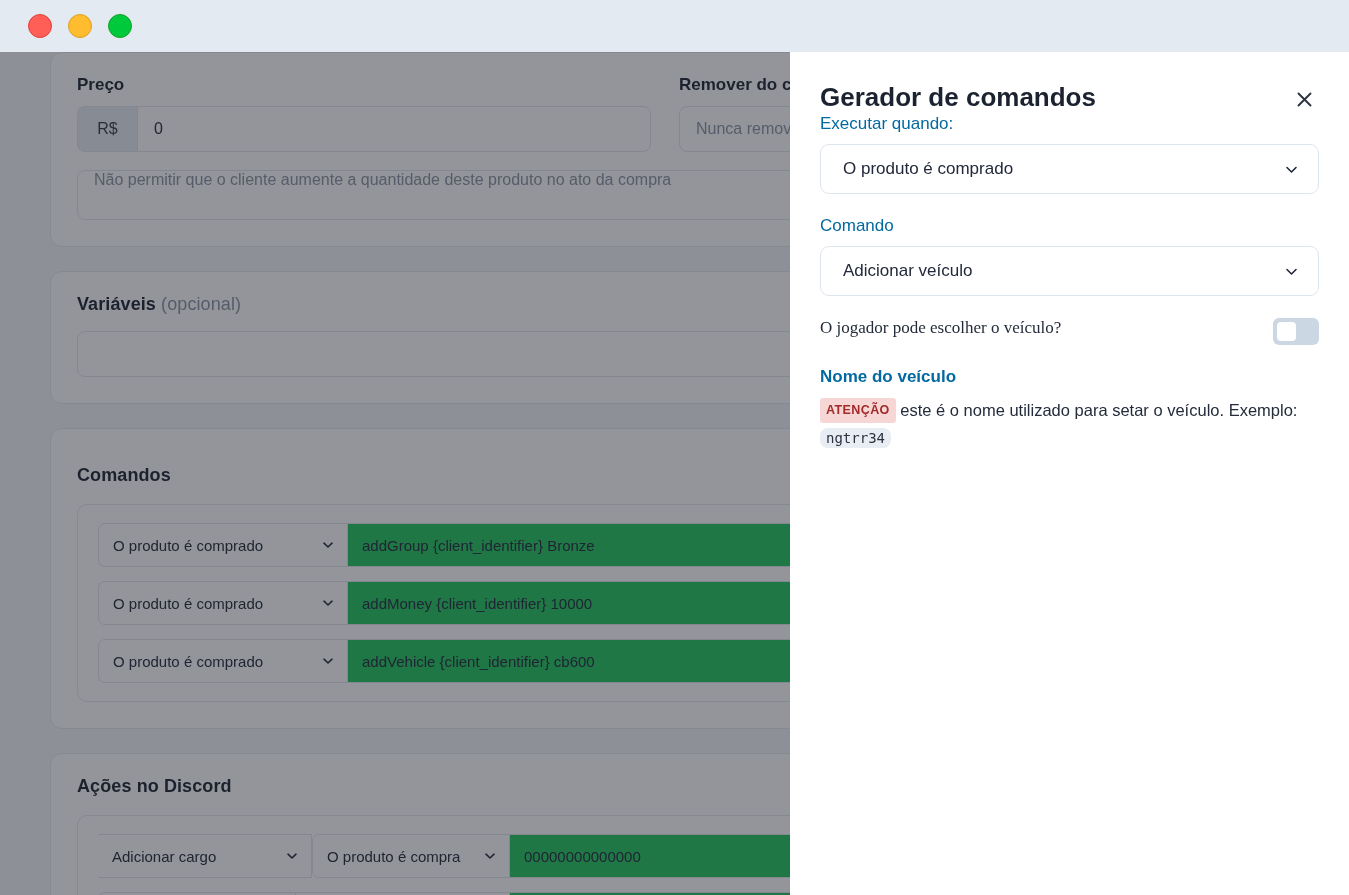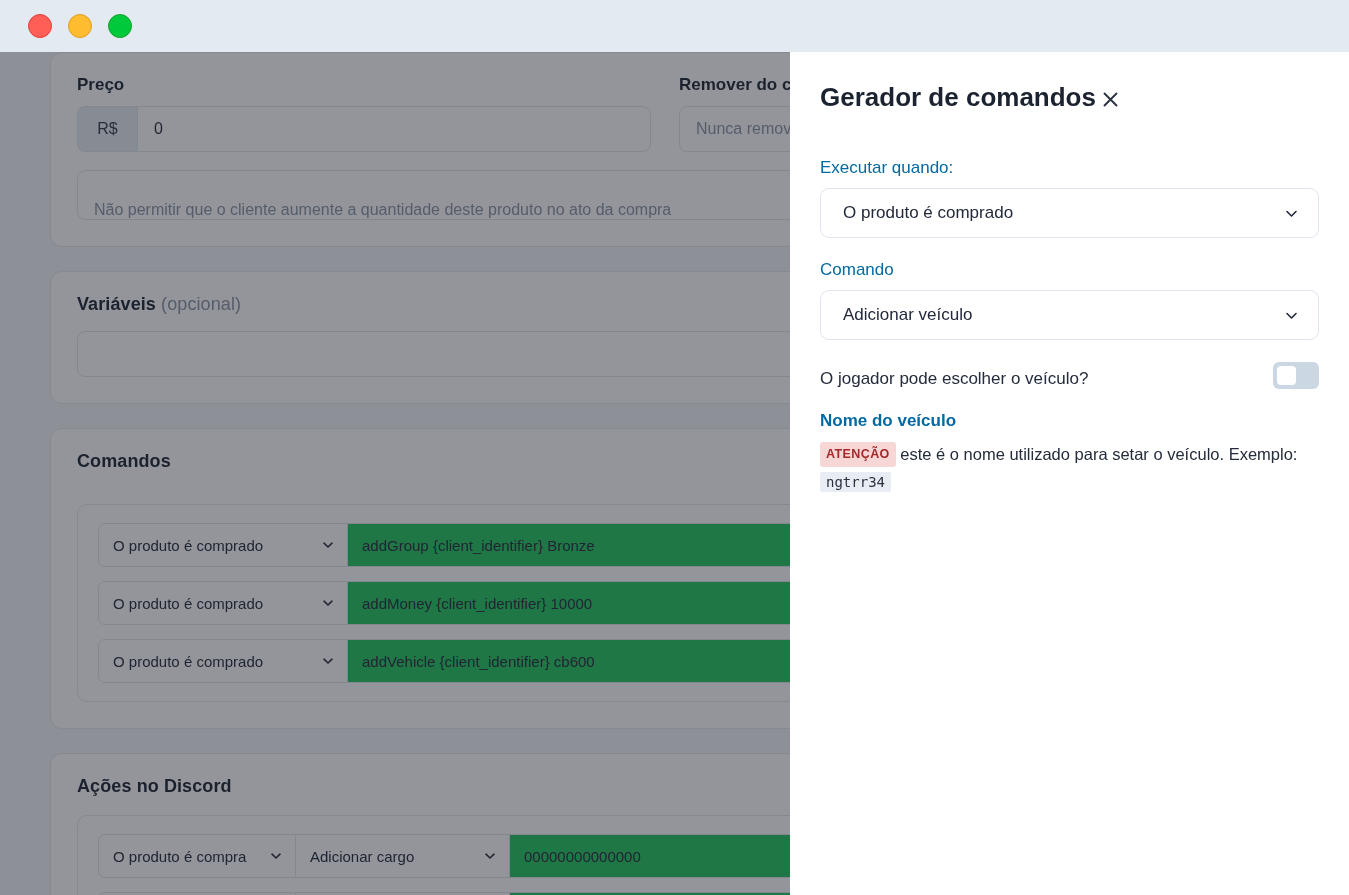--- a/index.html
+++ b/index.html
@@ -36,21 +36,21 @@
   }
   .card {
     background: #ffffff;
     border: 1px solid #e4e8ef;
     border-radius: 12px;
     margin-bottom: 24px;
     padding: 22px 26px 26px 26px;
     width: 1230px;
   }
   .card-head {
-    display: flex; align-items: flex-start; justify-content: space-between;
+    display: flex; align-items: flex-end; justify-content: space-between;
     margin-bottom: 18px;
   }
   .sect-title {
     font-size: 18px; font-weight: bold; color: #1b2230; letter-spacing: .1px;
   }
   .sect-title .opt { font-weight: normal; color: #8a93a3; }
   .head-actions { display: flex; align-items: center; gap: 18px; }
   .link-btn {
     display: flex; align-items: center; gap: 7px;
     color: #5b32c8; font-size: 15px; font-weight: bold;
@@ -85,21 +85,21 @@
     padding: 0 16px; display: flex; align-items: center;
   }
   .ph { color: #8a93a3; }
   .suffix-box {
     display: flex; align-items: center; padding: 0 18px;
     background: #e9edf3; border-radius: 0 7px 7px 0;
     font-size: 16px; font-weight: bold; color: #1b2230;
   }
   .wide-input {
     height: 50px; margin-top: 18px; border: 1px solid #dfe4ec;
-    border-radius: 8px; background: #fff; display: flex; align-items: flex-end;
+    border-radius: 8px; background: #fff; display: flex; align-items: flex-start;
     padding: 0 16px; font-size: 16px;
   }
   .empty-box {
     height: 46px; border: 1px solid #dfe4ec; border-radius: 8px; background: #fff;
   }
 
   
   .rowbox {
     border: 1px solid #e4e8ef; border-radius: 10px; padding: 18px 20px;
     display: flex; flex-direction: column; gap: 14px;
@@ -132,22 +132,21 @@
   }
 
   
   .panel {
     position: absolute; right: 0; top: 52px;
     width: 559px; height: 843px;
     background: #ffffff;
     padding: 30px 30px 0 30px;
   }
   .panel-head {
-    display: flex; align-items: flex-start; 
-    margin-bottom: 44px;
+    display: flex; align-items: flex-start; justify-content: space-between;
   }
   .panel-title { font-size: 26px; font-weight: bold; color: #1b2230; }
   .close-btn {
     width: 30px; height: 30px; display: flex; align-items: center;
     justify-content: center; color: #2b3240; font-size: 25px; line-height: 1;
     font-weight: 300; margin-top: 2px;
   }
   .p-label { font-size: 17px; color: #0369a1; margin-bottom: 10px; }
   .p-label.bold { font-weight: bold; }
   .p-select {
@@ -155,38 +154,39 @@
     background: #fff; display: flex; align-items: center;
     justify-content: space-between; padding: 0 18px 0 22px;
     font-size: 17px; color: #22293a; margin-bottom: 22px;
   }
   .p-input {
     height: 50px; border: 1px solid #dfe5ee; border-radius: 9px;
     background: #fff; display: flex; align-items: center; padding: 0 22px;
     font-size: 17px; color: #22293a; margin-bottom: 14px;
   }
   .toggle-row {
-    display: flex; align-items: flex-end; justify-content: space-between;
+    display: flex; align-items: flex-start; justify-content: space-between;
     margin-bottom: 22px;
+    font-family: Liberation Serif, serif;
   }
   .toggle-label { font-size: 17px; color: #242c3b; }
   .toggle {
     width: 46px; height: 27px; border-radius: 6px; background: #ccd7e4;
     display: flex; align-items: center; padding: 4px;
   }
   .knob { width: 19px; height: 19px; border-radius: 4px; background: #fff; }
   .hint { font-size: 16.5px; color: #242c3b; line-height: 1.65; }
   .badge {
     display: inline-block; background: #f7d6d6; color: #a22a2a;
     font-size: 12.5px; font-weight: bold; letter-spacing: .4px;
     padding: 2px 6px; border-radius: 3px; vertical-align: 2px;
   }
   .code {
     font-family: "DejaVu Sans Mono", monospace; font-size: 14px;
-    background: #e7edf3; color: #2b3240; padding: 2px 6px; border-radius: 2px;
+    background: #e7edf3; color: #2b3240; padding: 2px 6px; border-radius: 8px;
   }
   .chev svg { display: block; }
 </style>
 </head>
 <body>
 
 <div id="root">
 
   <div class="titlebar">
     <span class="dot red"></span>
@@ -288,30 +288,30 @@
           <div class="sect-title">Ações no Discord</div>
           <div class="head-actions">
             <div class="link-btn">
               <span class="plus">+</span>
               <span>Adiciona</span>
             </div>
           </div>
         </div>
         <div class="rowbox">
           <div class="cmd-row">
+            <div class="sel sel-mid" style="width:214px;">
+              <span>Adicionar cargo</span>
+              <span class="chev">
+                  <svg width="14" height="14" viewBox="0 0 14 14">
+                    <path d="M3 5.2 L7 9 L11 5.2" fill="none" stroke="#22293a" stroke-width="1.6" stroke-linecap="round" stroke-linejoin="round"></path>
+                  </svg>
+                </span>
+            </div>
             <div class="sel first" style="width:198px;">
               <span>O produto é comprа</span>
-              <span class="chev">
-                  <svg width="14" height="14" viewBox="0 0 14 14">
-                    <path d="M3 5.2 L7 9 L11 5.2" fill="none" stroke="#22293a" stroke-width="1.6" stroke-linecap="round" stroke-linejoin="round"></path>
-                  </svg>
-                </span>
-            </div>
-            <div class="sel sel-mid" style="width:214px;">
-              <span>Adicionar cargo</span>
               <span class="chev">
                   <svg width="14" height="14" viewBox="0 0 14 14">
                     <path d="M3 5.2 L7 9 L11 5.2" fill="none" stroke="#22293a" stroke-width="1.6" stroke-linecap="round" stroke-linejoin="round"></path>
                   </svg>
                 </span>
             </div>
             <div class="txt">00000000000000</div>
             <div class="trail"></div>
           </div>
           <div class="cmd-row">

